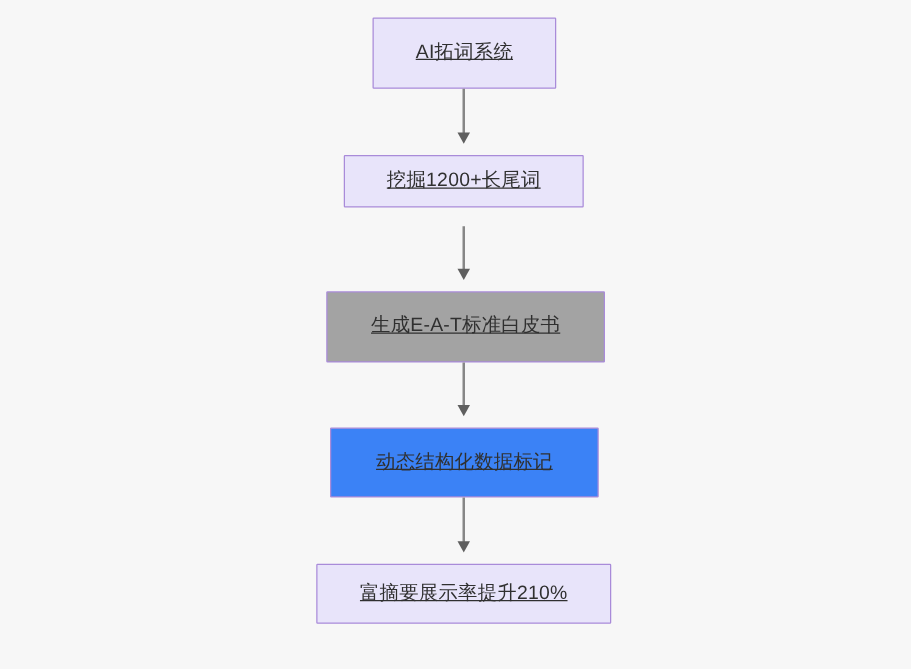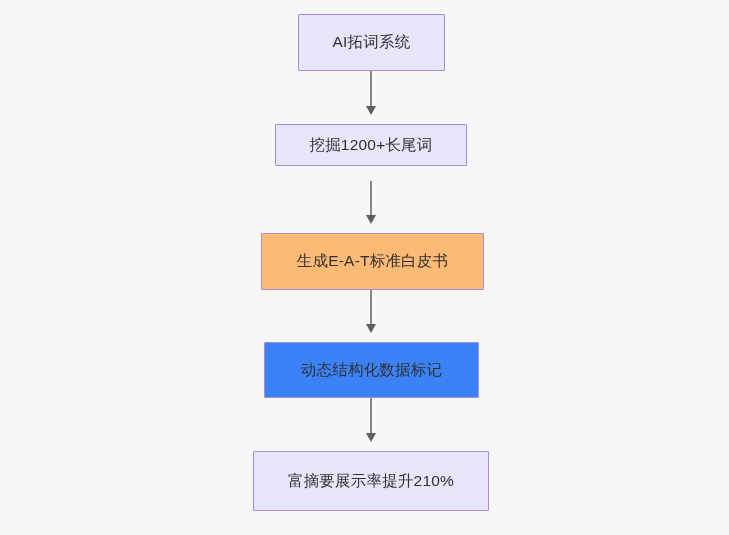--- a/index.html
+++ b/index.html
@@ -25,20 +25,21 @@
     border: 1.4px solid #a98bd9;
     border-radius: 1px;
     display: flex;
     align-items: center;
     justify-content: center;
     color: #303030;
     font-size: 15.5px;
     line-height: 1.2;
     letter-spacing: 0.2px;
     white-space: nowrap;
+    text-decoration: underline;
   }
   .node-label {
     display: block;
   }
   .edge {
     position: absolute;
     width: 2px;
     background: #878787;
   }
   .edge-head {
@@ -62,31 +63,31 @@
   <div class="edge" style="left: 370px; top: 71px; height: 36px; background: rgb(135, 135, 135);"></div>
   <div class="edge-head" style="left: 365.5px; top: 106px;"></div>
 
   <div class="node" style="left: 275px; top: 124px; width: 192px; height: 42px; background: rgb(232, 228, 250); border-color: rgb(169, 139, 217); color: rgb(48, 48, 48);">
     <span class="node-label">挖掘1200+长尾词</span>
   </div>
 
   <div class="edge" style="left: 370px; top: 181px; height: 35px; background: rgb(135, 135, 135);"></div>
   <div class="edge-head" style="left: 365.5px; top: 215px;"></div>
 
-  <div class="node" style="left: 261px; top: 233px; width: 223px; height: 57px; background: #fdba74; border-color: rgb(169, 139, 217); color: rgb(48, 48, 48);">
+  <div class="node" style="left: 261px; top: 233px; width: 223px; height: 57px; background: #a3a3a3; border-color: rgb(169, 139, 217); color: rgb(48, 48, 48);">
     <span class="node-label">生成E-A-T标准白皮书</span>
   </div>
 
   <div class="edge" style="left: 370px; top: 290px; height: 35px; background: rgb(135, 135, 135);"></div>
   <div class="edge-head" style="left: 365.5px; top: 324px;"></div>
 
   <div class="node" style="left: 264px; top: 342px; width: 215px; height: 56px; background: #3b82f6; border-color: rgb(169, 139, 217); color: rgb(48, 48, 48);">
     <span class="node-label">动态结构化数据标记</span>
   </div>
 
   <div class="edge" style="left: 370px; top: 398px; height: 36px; background: rgb(135, 135, 135);"></div>
   <div class="edge-head" style="left: 365.5px; top: 433px;"></div>
 
-  <div class="node" style="left: 253px; top: 451px; width: 236px; height: 60px; background: rgb(232, 228, 250); border-color: rgb(169, 139, 217); color: rgb(48, 48, 48);">
+  <div class="node" style="left: 253px; top: 451px; width: 236px; height: 48px; background: rgb(232, 228, 250); border-color: rgb(169, 139, 217); color: rgb(48, 48, 48);">
     <span class="node-label">富摘要展示率提升210%</span>
   </div>
 
 </div>
 
 </body></html>

